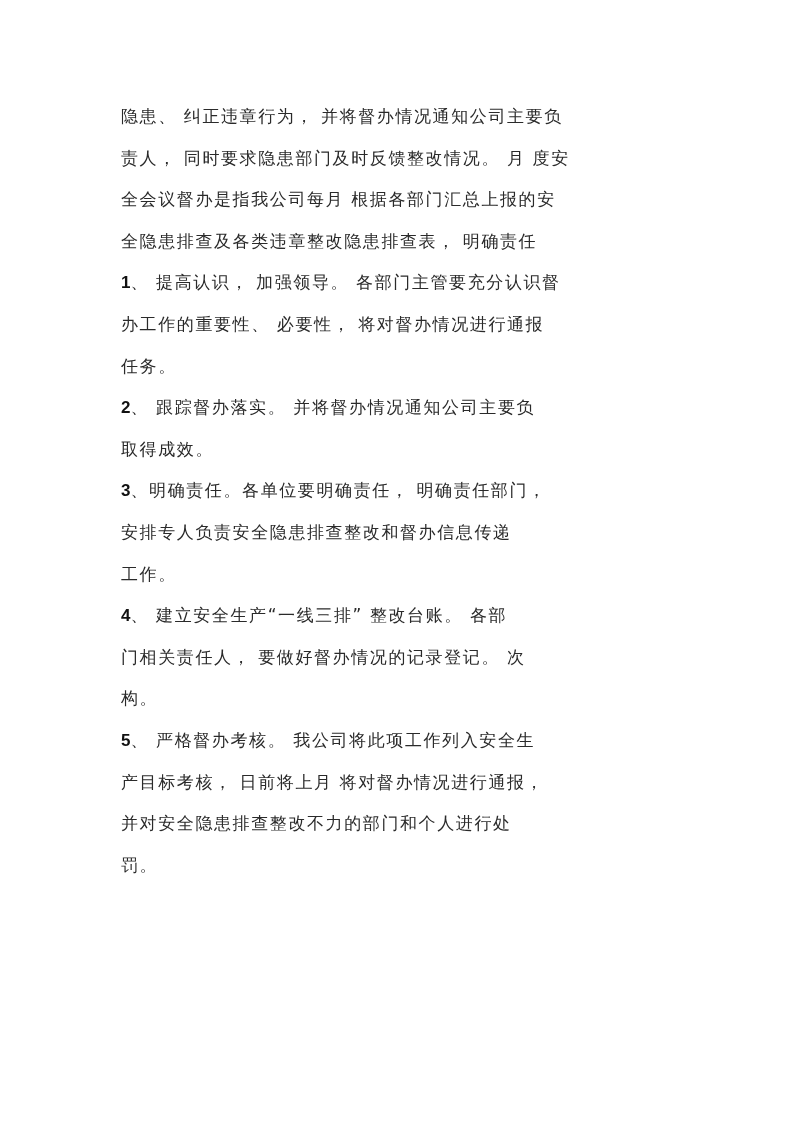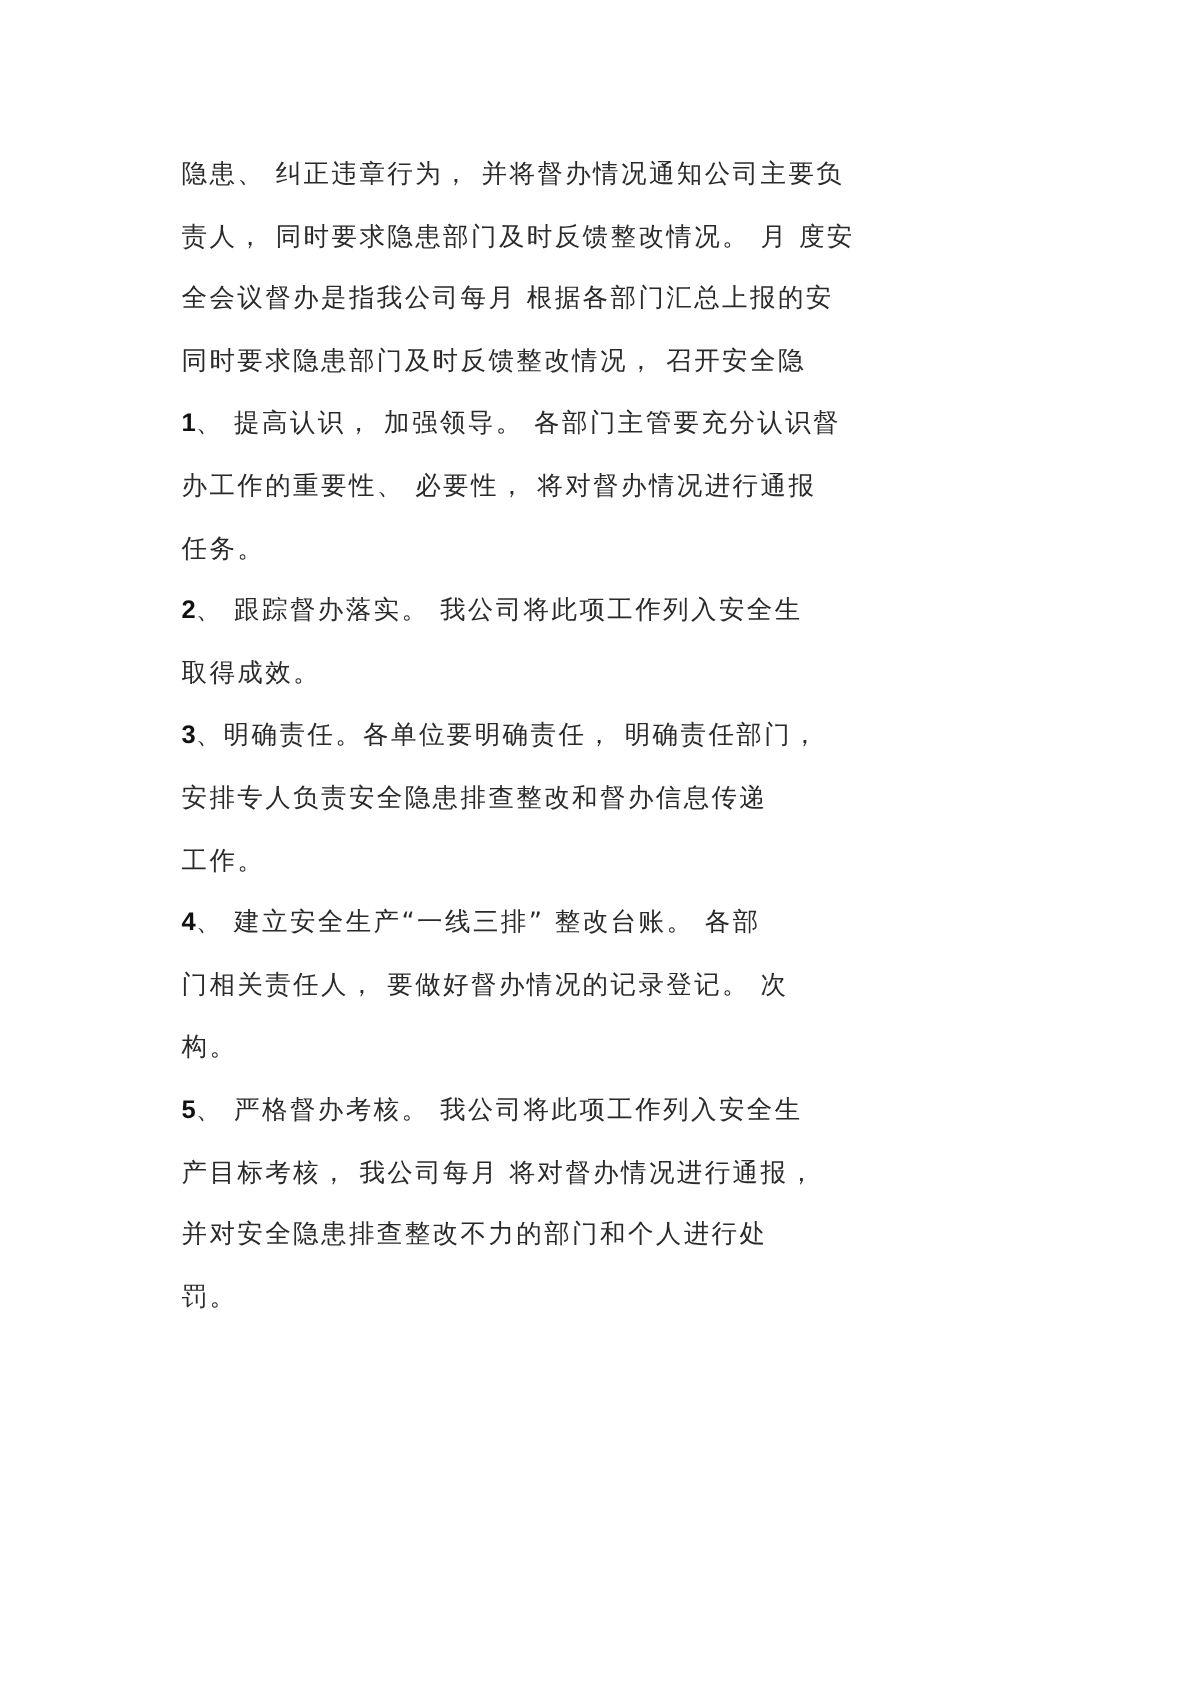--- a/index.html
+++ b/index.html
@@ -45,30 +45,30 @@
     }
   </style>
 </head>
 <body>
 
 <div class="page">
   <div class="content">
     <div class="line"><span class="num"></span><span>隐患、 纠正违章行为， 并将督办情况通知公司主要负</span></div>
     <div class="line"><span class="num"></span><span>责人， 同时要求隐患部门及时反馈整改情况。 月 度安</span></div>
     <div class="line"><span class="num"></span><span>全会议督办是指我公司每月 根据各部门汇总上报的安</span></div>
-    <div class="line"><span class="num"></span><span>同时要求隐患部门及时反馈整改情况， 召开安全隐</span></div>
+    <div class="line"><span class="num"></span><span>全隐患排查及各类违章整改隐患排查表， 明确责任</span></div>
     <div class="line"><span class="num">1</span><span>、 提高认识， 加强领导。 各部门主管要充分认识督</span></div>
     <div class="line"><span class="num"></span><span>办工作的重要性、 必要性， 将对督办情况进行通报</span></div>
     <div class="line"><span class="num"></span><span>任务。</span></div>
-    <div class="line"><span class="num">2</span><span>、 跟踪督办落实。 我公司将此项工作列入安全生</span></div>
+    <div class="line"><span class="num">2</span><span>、 跟踪督办落实。 并将督办情况通知公司主要负</span></div>
     <div class="line"><span class="num"></span><span>取得成效。</span></div>
     <div class="line"><span class="num">3</span><span>、明确责任。各单位要明确责任， 明确责任部门，</span></div>
     <div class="line"><span class="num"></span><span>安排专人负责安全隐患排查整改和督办信息传递</span></div>
     <div class="line"><span class="num"></span><span>工作。</span></div>
     <div class="line"><span class="num">4</span><span>、 建立安全生产“一线三排” 整改台账。 各部</span></div>
     <div class="line"><span class="num"></span><span>门相关责任人， 要做好督办情况的记录登记。 次</span></div>
     <div class="line"><span class="num"></span><span>构。</span></div>
     <div class="line"><span class="num">5</span><span>、 严格督办考核。 我公司将此项工作列入安全生</span></div>
-    <div class="line"><span class="num"></span><span>产目标考核， 我公司每月 将对督办情况进行通报，</span></div>
+    <div class="line"><span class="num"></span><span>产目标考核， 日前将上月 将对督办情况进行通报，</span></div>
     <div class="line"><span class="num"></span><span>并对安全隐患排查整改不力的部门和个人进行处</span></div>
     <div class="line"><span class="num"></span><span>罚。</span></div>
   </div>
 </div>
 
 </body></html>

